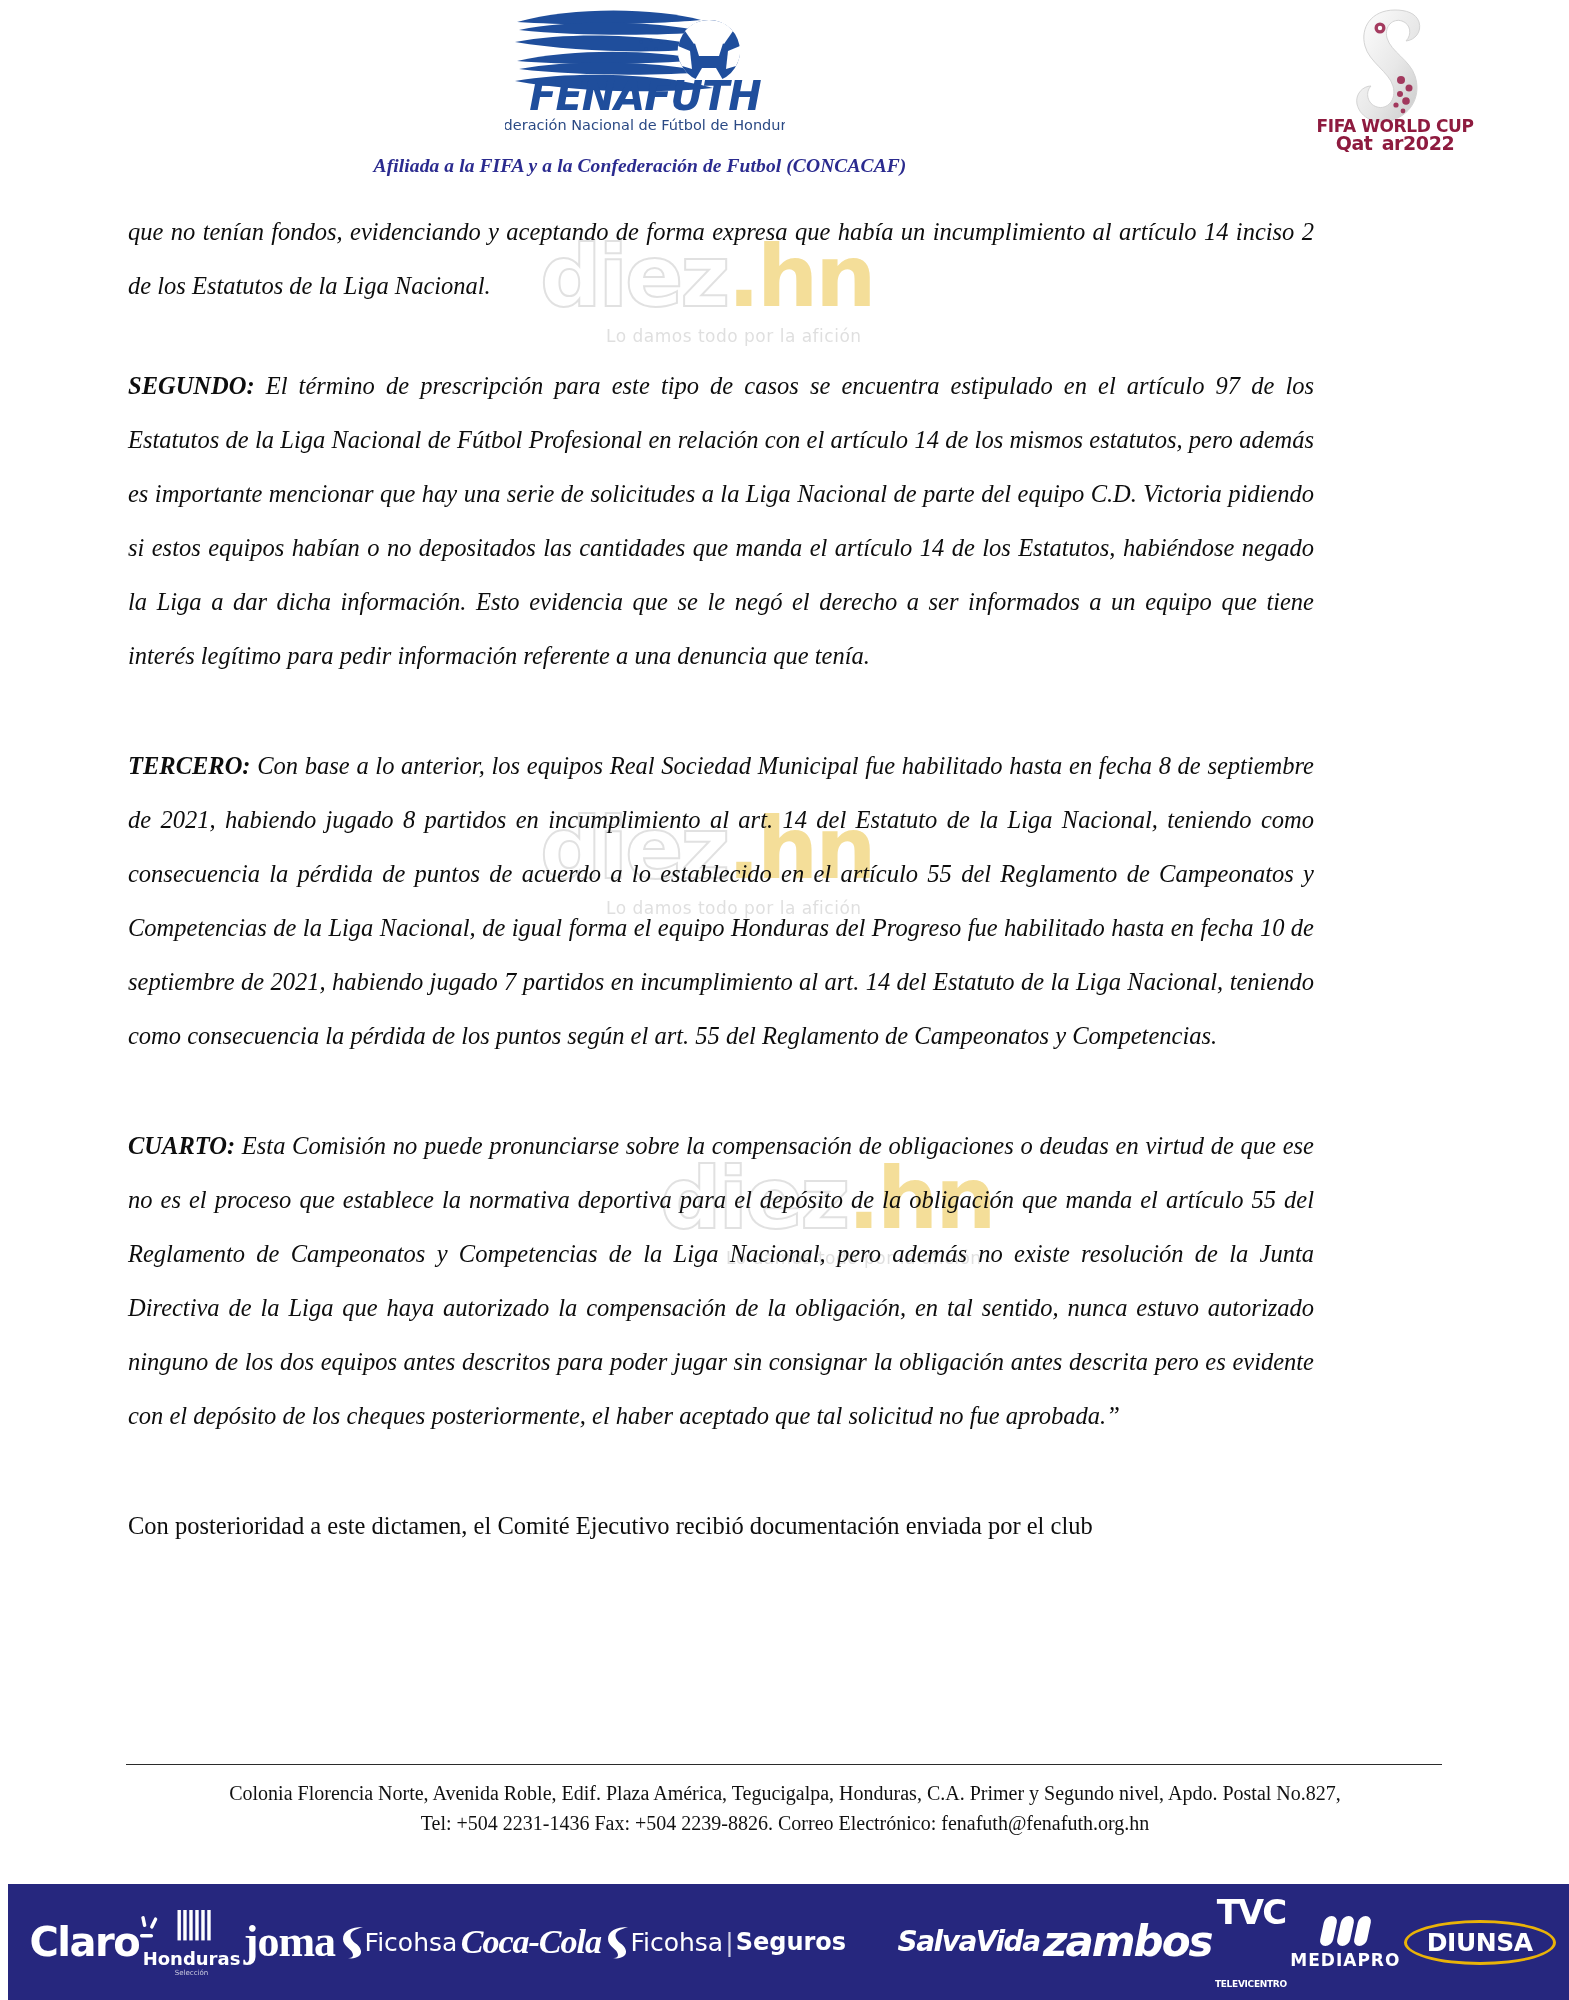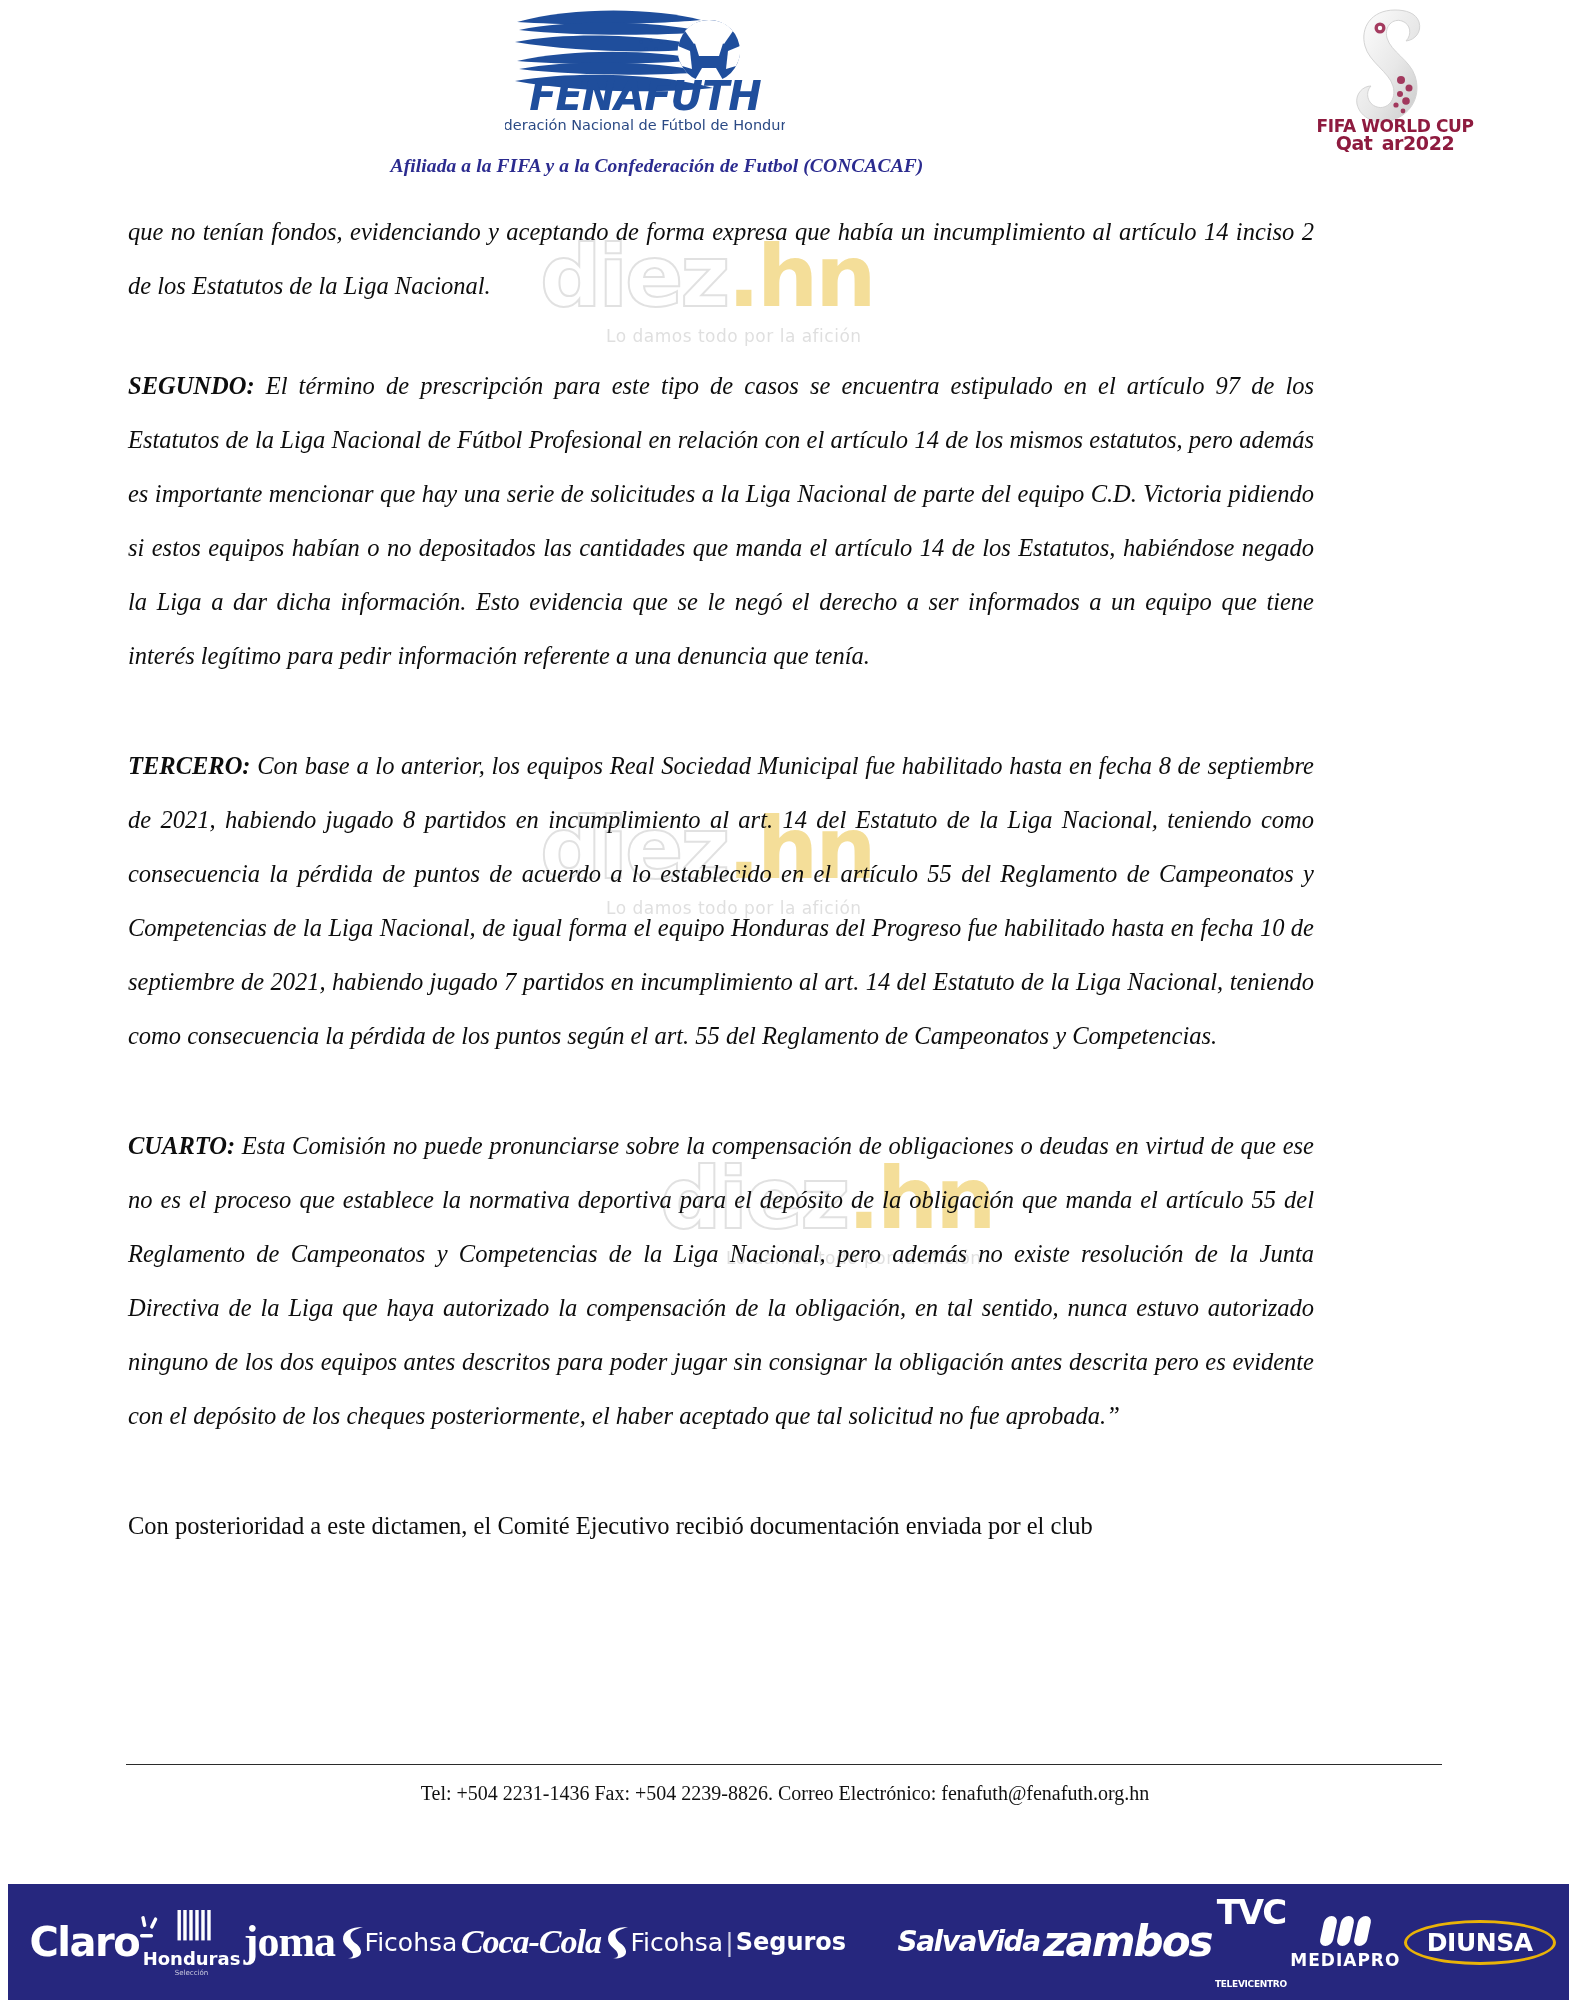--- a/index.html
+++ b/index.html
@@ -46,21 +46,20 @@
     left: 0;
     top: 155px;
     width: 1280px;
     text-align: center;
     font-family: "Liberation Serif", "DejaVu Serif", serif;
     font-style: italic;
     font-weight: bold;
     font-size: 19.5px;
     color: #2b2b8f;
     letter-spacing: 0.1px;
-    padding-left: 17px;
   }
 
   
   .content {
     position: absolute;
     left: 128px;
     top: 205px;
     width: 1186px;
   }
   p.para {
@@ -411,20 +410,21 @@
 
     <div class="gap-lg"></div>
 
     <p class="para plain">
       <span>Con posterioridad a este dictamen, el Comité Ejecutivo recibió documentación enviada por el club</span>
     </p>
   </div>
 
   <div class="footer-rule"></div>
   <div class="footer-address">
+    <div>Colonia Florencia Norte, Avenida Roble, Edif. Plaza América, Tegucigalpa, Honduras, C.A. Primer y Segundo nivel, Apdo. Postal No.827,</div>
     <div>Tel: +504 2231-1436 Fax: +504 2239-8826. Correo Electrónico: fenafuth@fenafuth.org.hn</div>
   </div>
 
   <div class="sponsor-bar">
 
     <div class="sponsor sp-claro">
       <span>Claro</span>
       <svg class="burst" viewBox="0 0 26 30">
         <rect x="3" y="0" width="3.4" height="11" rx="1.6" fill="#fff" transform="rotate(-12 4.7 5)"></rect>
         <rect x="13" y="1" width="3.4" height="12" rx="1.6" fill="#fff" transform="rotate(26 14.7 7)"></rect>

